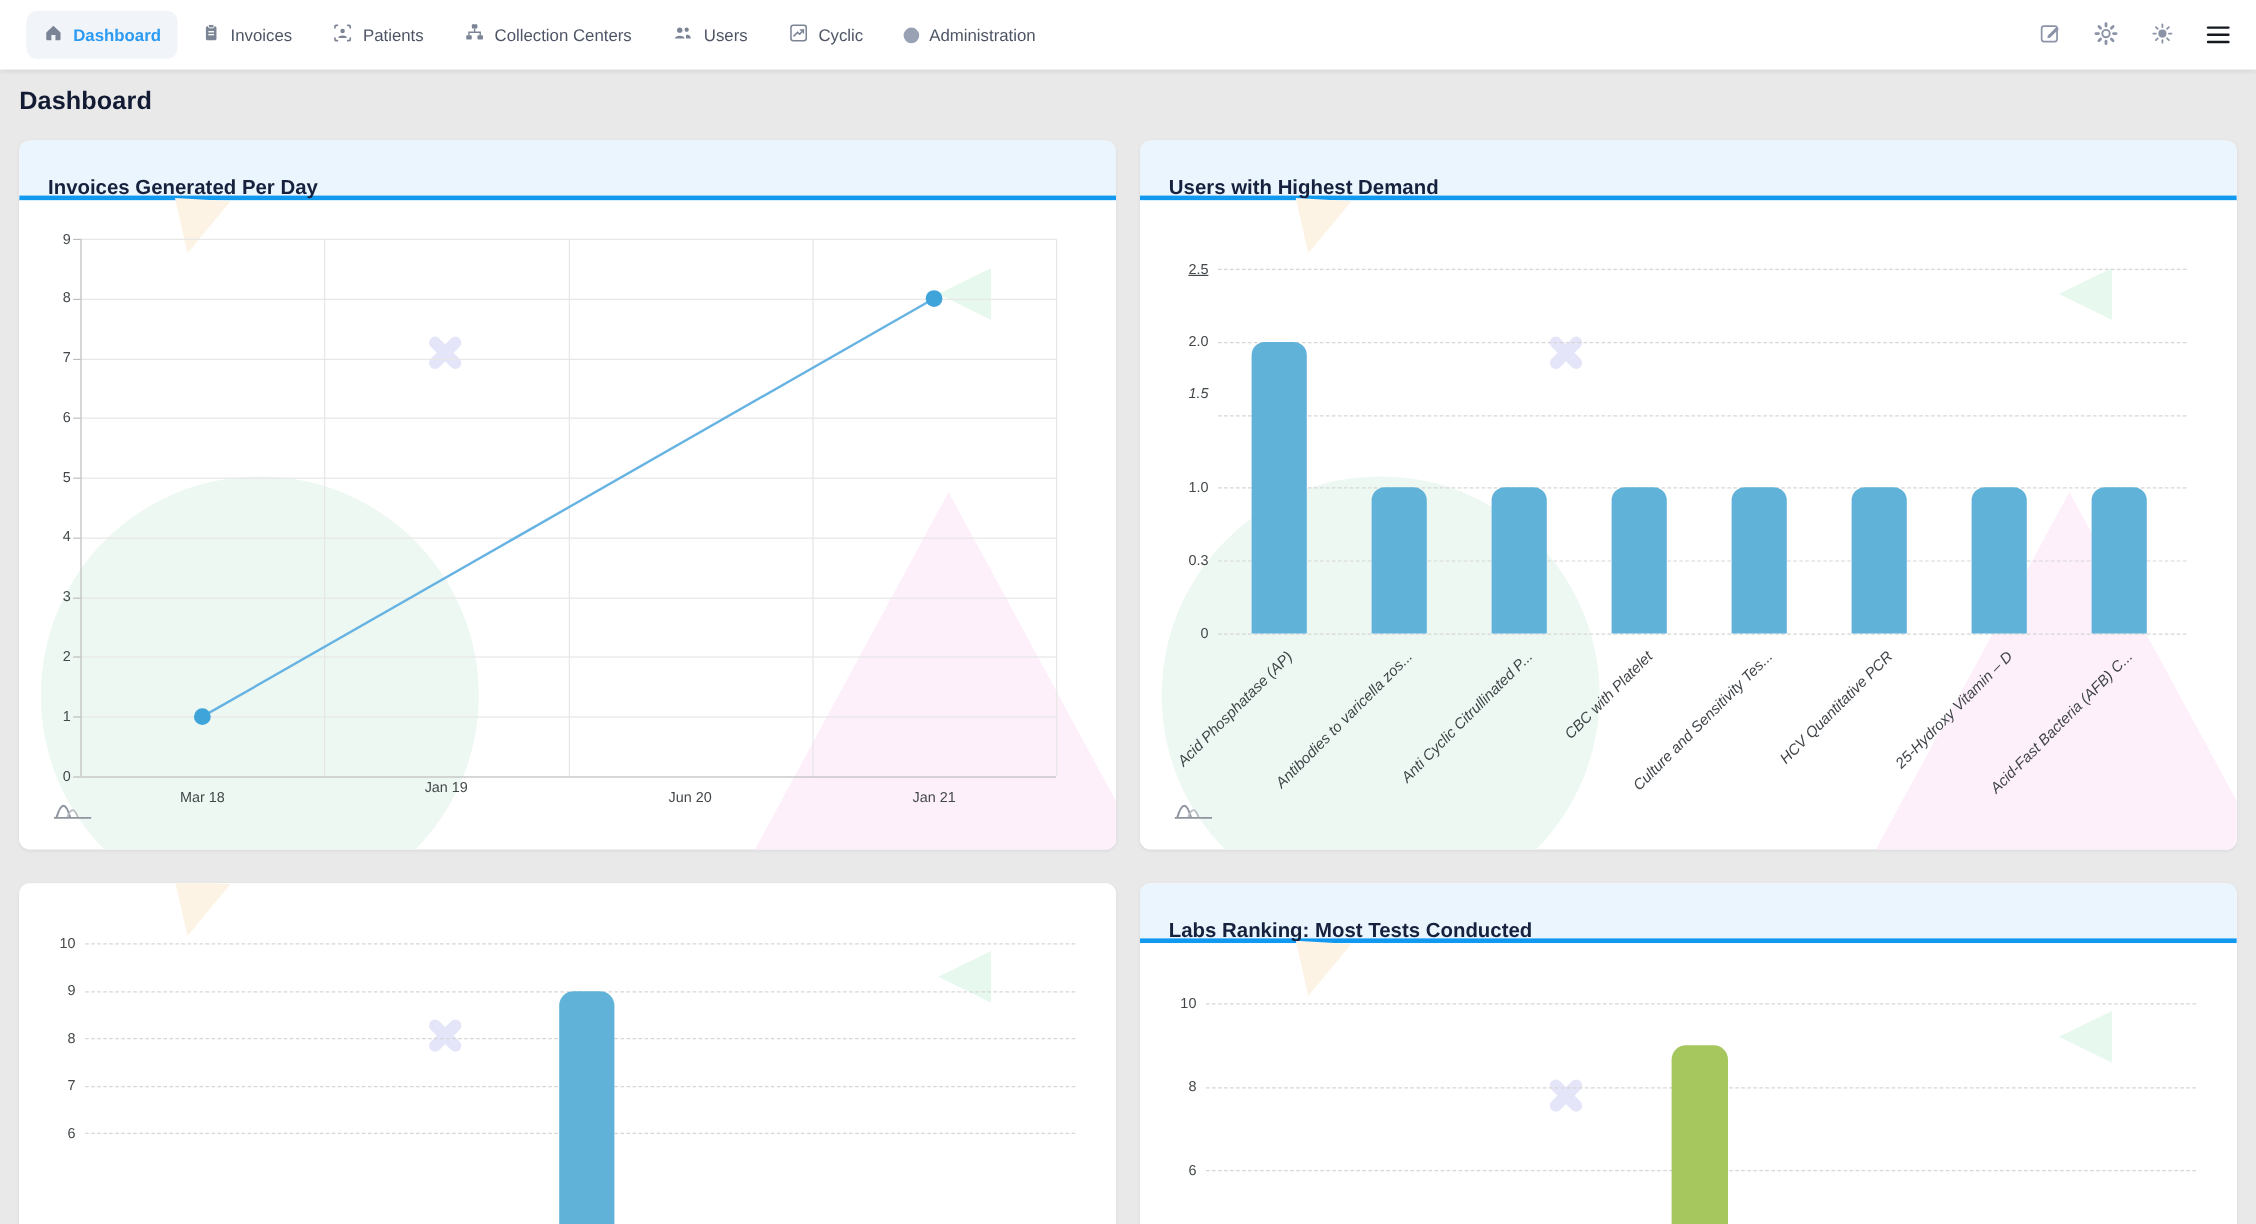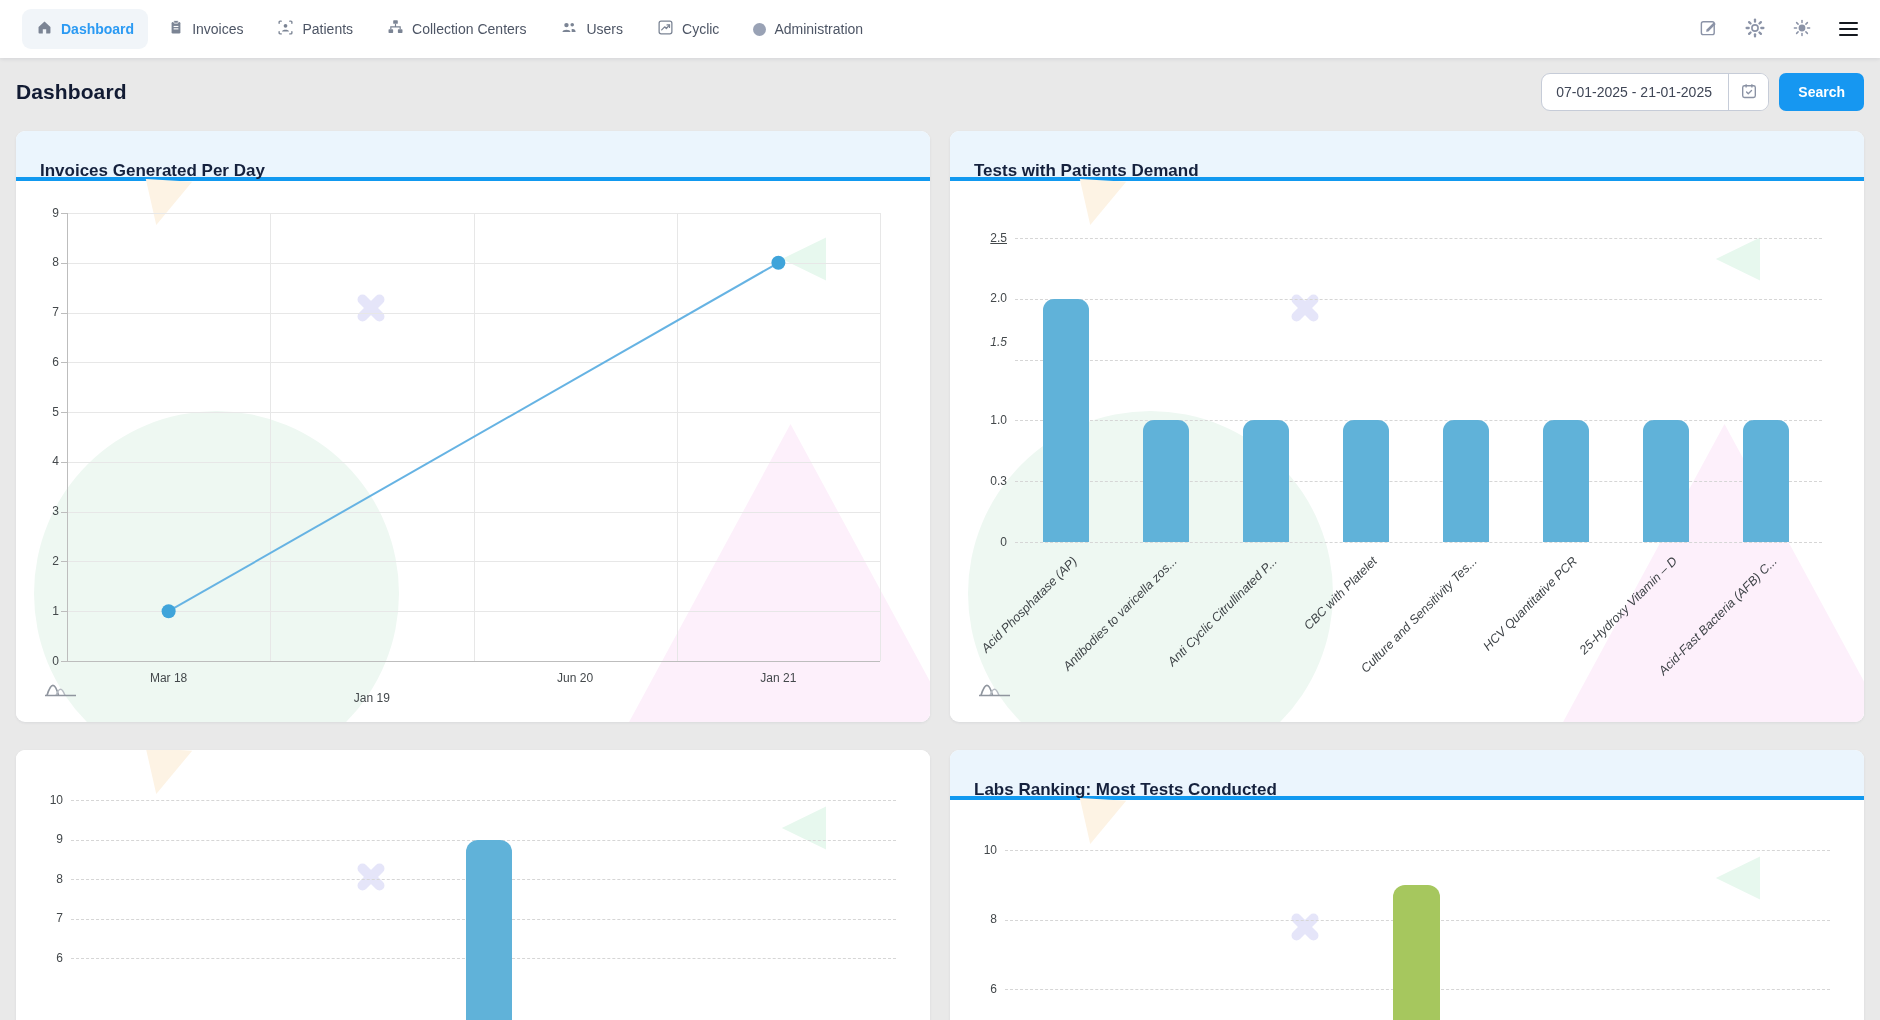--- a/index.html
+++ b/index.html
@@ -203,35 +203,20 @@
           <i></i>
           <i></i>
           <i></i>
         </span>
     </button>
   </div>
 </div>
 
 <div class="page-header">
   <div class="page-title">Dashboard</div>
-  <div class="header-controls">
-    <div class="date-group">
-      <input class="date-input" type="text" value="07-01-2025 - 21-01-2025" style="">
-      <button class="cal-btn">
-        <span>
-          <svg width="18" height="18" viewBox="0 0 20 20" fill="none" stroke="currentColor" stroke-width="1.5">
-              <rect x="3" y="4.2" width="14" height="13" rx="2"></rect>
-              <path d="M6.8 2.4 V6 M13.2 2.4 V6"></path>
-              <path d="M7.3 11.2 L9.2 13.1 L12.8 9.5" stroke-linecap="round" stroke-linejoin="round"></path>
-            </svg>
-        </span>
-      </button>
-    </div>
-    <button class="search-btn">Search</button>
-  </div>
 </div>
 
 <div class="cards">
 
   <div class="card">
     <div class="card-header">
       <span class="card-title">Invoices Generated Per Day</span>
     </div>
     <div class="card-body">
       <div class="decor">
@@ -271,42 +256,42 @@
           <div class="grid-h" style="left: 51px; top: 32px; width: 813px;"></div>
           <div class="ytick" style="left: 45px; top: 32px;"></div>
           <div class="ylab" style="left: 3px; top: 24.5px;">9</div>
           <div class="vgrid" style="left: 254.25px; top: 32px; height: 448px;"></div>
           <div class="vgrid" style="left: 457.5px; top: 32px; height: 448px;"></div>
           <div class="vgrid" style="left: 660.75px; top: 32px; height: 448px;"></div>
           <div class="vgrid" style="left: 864px; top: 32px; height: 448px;"></div>
           <div class="axis-y" style="left: 51px; top: 32px; height: 448px;"></div>
           <div class="axis-x" style="left: 51px; top: 480px; width: 813px;"></div>
           <div class="xlab" style="left: 152.625px; top: 490px;">Mar 18</div>
-          <div class="xlab" style="left: 355.875px; top: 510px;">Jan 19</div>
+          <div class="xlab" style="left: 355.875px; top: 482px;">Jan 19</div>
           <div class="xlab" style="left: 559.125px; top: 490px;">Jun 20</div>
           <div class="xlab" style="left: 762.375px; top: 490px;">Jan 21</div>
           <svg class="line-svg" width="813" height="448" style="left: 51px; top: 32px;">
             <polyline points="101.625,398.2222222222222 711.375,49.7777777777778" fill="none" stroke="#66b3e3" stroke-width="2"></polyline>
             <circle cx="101.625" cy="398.2222222222222" r="7" fill="#3fa4da"></circle>
             <circle cx="711.375" cy="49.7777777777778" r="7" fill="#3fa4da"></circle>
           </svg>
         </div>
       <span class="wave">
         <svg width="40" height="20" viewBox="0 0 40 20" fill="none">
             <path d="M3 16.5 C7 3 11 3 14.5 16.5" stroke="#8f959e" stroke-width="1.7"></path>
             <path d="M12 16.5 C15 8 18 8 21 16.5" stroke="#b8bdc4" stroke-width="1.5"></path>
             <path d="M1 16.5 H32" stroke="#8f959e" stroke-width="1.4"></path>
           </svg>
       </span>
     </div>
   </div>
 
   <div class="card">
     <div class="card-header">
-      <span class="card-title">Tests with Patients Demand</span>
+      <span class="card-title">Users with Highest Demand</span>
     </div>
     <div class="card-body">
       <div class="decor">
         <div class="d-peach"></div>
         <div class="d-x"></div>
         <div class="d-play"></div>
         <div class="d-circle"></div>
         <div class="d-pink"></div>
       </div>
       <div class="chart" id="chart1">

